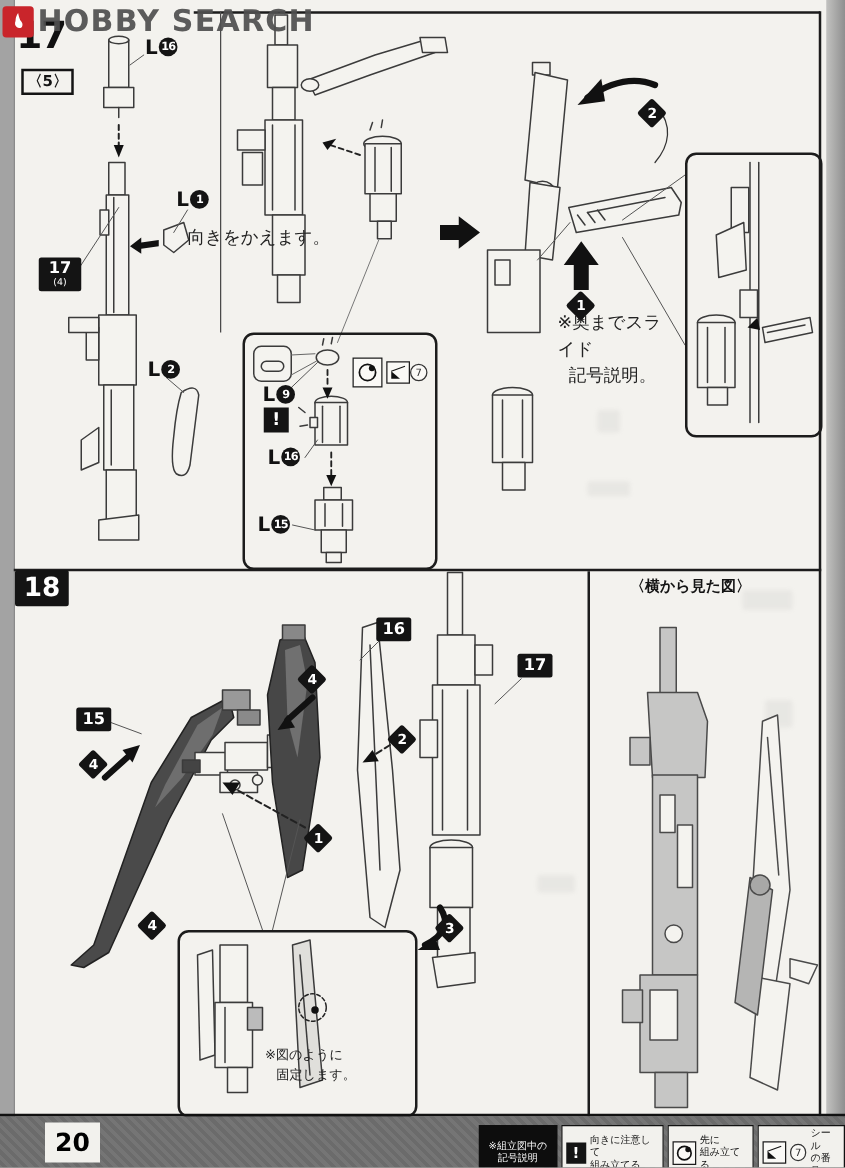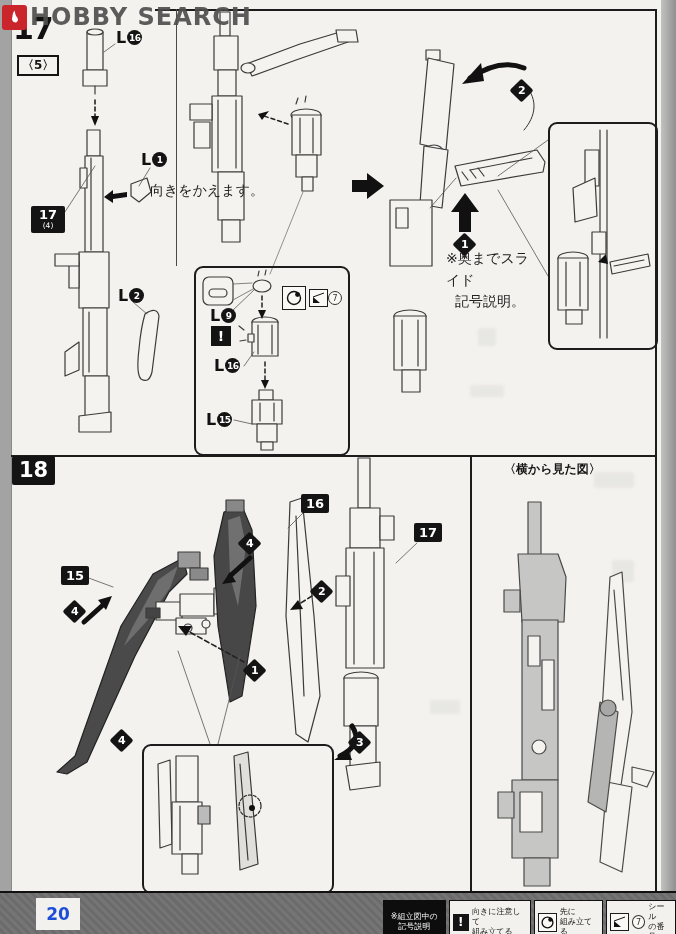--- a/index.html
+++ b/index.html
@@ -40,21 +40,21 @@
   .note{font-size:14px;color:#222;line-height:1.55;z-index:6;}
   .note .ind{padding-left:9px;display:block;}
   
   .icon-sq{border:1.5px solid #1c1c1c;background:#faf9f6;z-index:6;display:flex;align-items:center;justify-content:center;}
   .ringnum{display:inline-flex;width:12px;height:12px;border:1px solid #333;border-radius:50%;font-size:8px;
            align-items:center;justify-content:center;color:#333;background:#faf9f6;z-index:6;}
   
   .footer{left:0;top:891px;width:676px;height:43px;z-index:10;
           background:repeating-linear-gradient(45deg,#757575 0 3px,#6b6b6b 3px 6px);border-top:2px solid #111;}
   .pagebox{left:36px;top:5px;width:44px;height:32px;background:#f2f1ed;display:flex;align-items:center;
-           justify-content:center;font-size:17px;font-weight:bold;color:#1d4ed8;}
+           justify-content:center;font-size:20px;font-weight:bold;color:#000000;}
   .legend{left:383px;top:7px;display:flex;gap:3px;align-items:stretch;}
   .leg-title{background:#0d0d0d;color:#fff;font-size:8px;line-height:1.3;display:flex;flex-direction:column;
              justify-content:center;align-items:center;padding:2px 4px;width:56px;text-align:center;}
   .leg-cell{background:#f2f1ed;border:1.5px solid #111;display:flex;align-items:center;gap:3px;padding:1px 3px;}
   .leg-text{font-size:8px;line-height:1.25;color:#111;}
   .ghost{background:#9a9a98;opacity:.12;filter:blur(1.5px);border-radius:2px;z-index:1;}
   svg.art{left:0;top:0;z-index:2;}
 </style>
 </head>
 <body>
@@ -398,20 +398,24 @@
   <div class="abs dm" style="left:246px;top:662px;">
       <b>1</b>
     </div>
   <div class="abs dm" style="left:351px;top:734px;">
       <b>3</b>
     </div>
   <div class="abs dm" style="left:113px;top:732px;">
       <b>4</b>
     </div>
 
+  <div class="abs note" style="left:212px;top:836px;width:96px;font-size:10.5px;">
+    <span>※図のように</span>
+    <span class="ind">固定します。</span>
+  </div>
 
   <div class="abs" style="left:504px;top:461px;font-size:12px;font-weight:bold;z-index:6;">〈横から見た図〉</div>
 
   <div class="abs footer">
     <div class="abs pagebox">20</div>
     <div class="abs legend">
       <div class="leg-title">
         <span>※組立図中の</span>
           <span>記号説明</span>
       </div>

